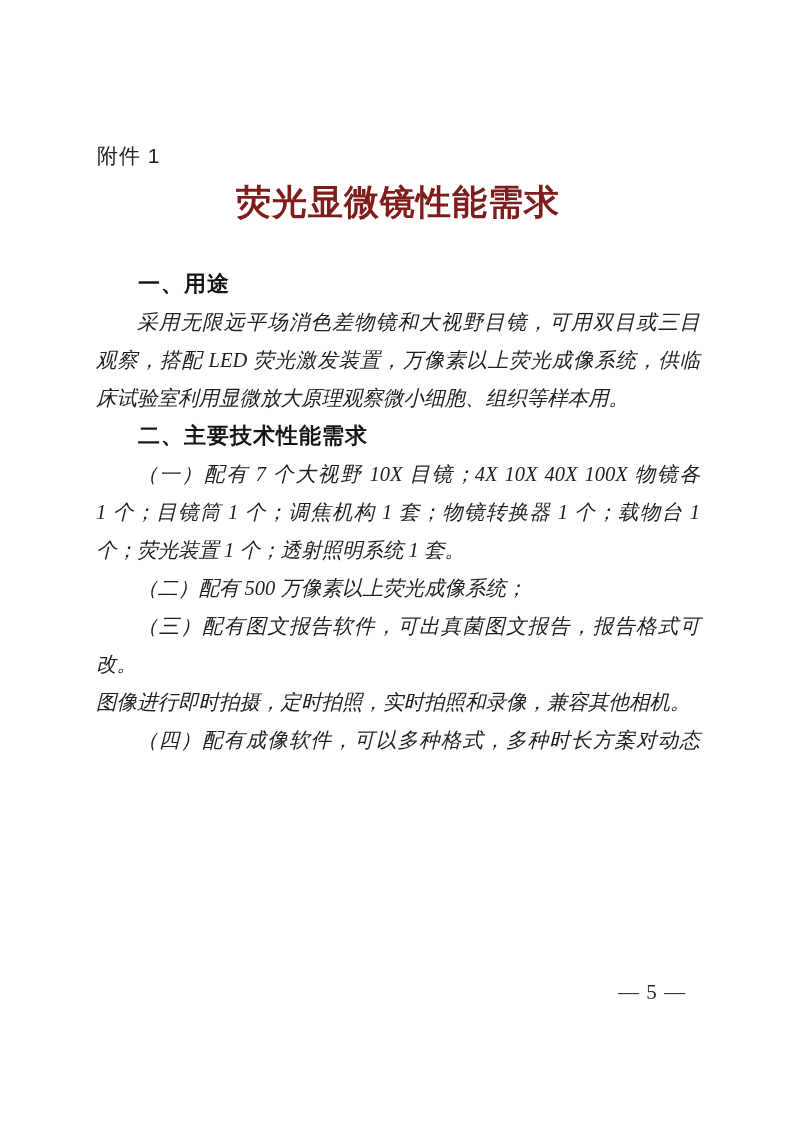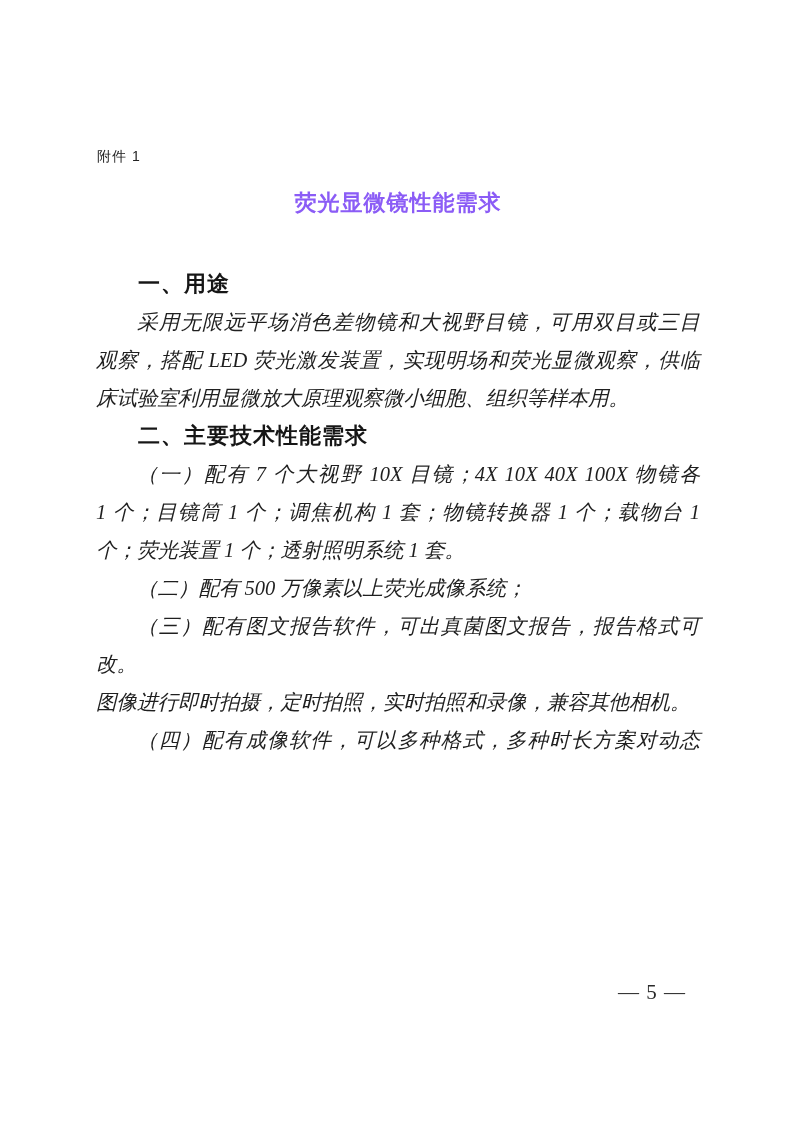--- a/index.html
+++ b/index.html
@@ -15,37 +15,37 @@
     background: #ffffff;
     color: #1c1c1c;
     font-family: "Liberation Serif", serif;
     overflow: hidden;
   }
   .attachment-label {
     position: absolute;
     left: 97px;
     top: 141px;
     font-family: "Liberation Sans", sans-serif;
-    font-size: 14px;
+    font-size: 21px;
     line-height: 30px;
     letter-spacing: 1px;
     color: #222222;
   }
   .doc-title {
     position: absolute;
     left: 96px;
     top: 183px;
     width: 604px;
     text-align: center;
     font-family: "Liberation Serif", serif;
     font-weight: bold;
-    font-size: 22px;
+    font-size: 35px;
     line-height: 40px;
     letter-spacing: 1px;
-    color: #8b5cf6;
+    color: #7f1d1d;
   }
   .body-block {
     position: absolute;
     left: 96px;
     top: 265px;
     width: 604px;
     font-size: 20.5px;
   }
   .body-line {
     line-height: 38px;
@@ -92,21 +92,21 @@
 
   <div class="attachment-label">附件 1</div>
 
   <div class="doc-title">荧光显微镜性能需求</div>
 
   <div class="body-block">
 
     <div class="sec-heading">一、用途</div>
 
     <div class="body-line indent">采用无限远平场消色差物镜和大视野目镜，可用双目或三目</div>
-    <div class="body-line">观察，搭配 LED 荧光激发装置，实现明场和荧光显微观察，供临</div>
+    <div class="body-line">观察，搭配 LED 荧光激发装置，万像素以上荧光成像系统，供临</div>
     <div class="body-line line-end">床试验室利用显微放大原理观察微小细胞、组织等样本用。</div>
 
     <div class="sec-heading">二、主要技术性能需求</div>
 
     <div class="body-line indent">（一）配有 7 个大视野 10X 目镜；4X 10X 40X 100X 物镜各</div>
     <div class="body-line">1 个；目镜筒 1 个；调焦机构 1 套；物镜转换器 1 个；载物台 1</div>
     <div class="body-line line-end">个；荧光装置 1 个；透射照明系统 1 套。</div>
 
     <div class="body-line line-end indent">（二）配有 500 万像素以上荧光成像系统；</div>
 

